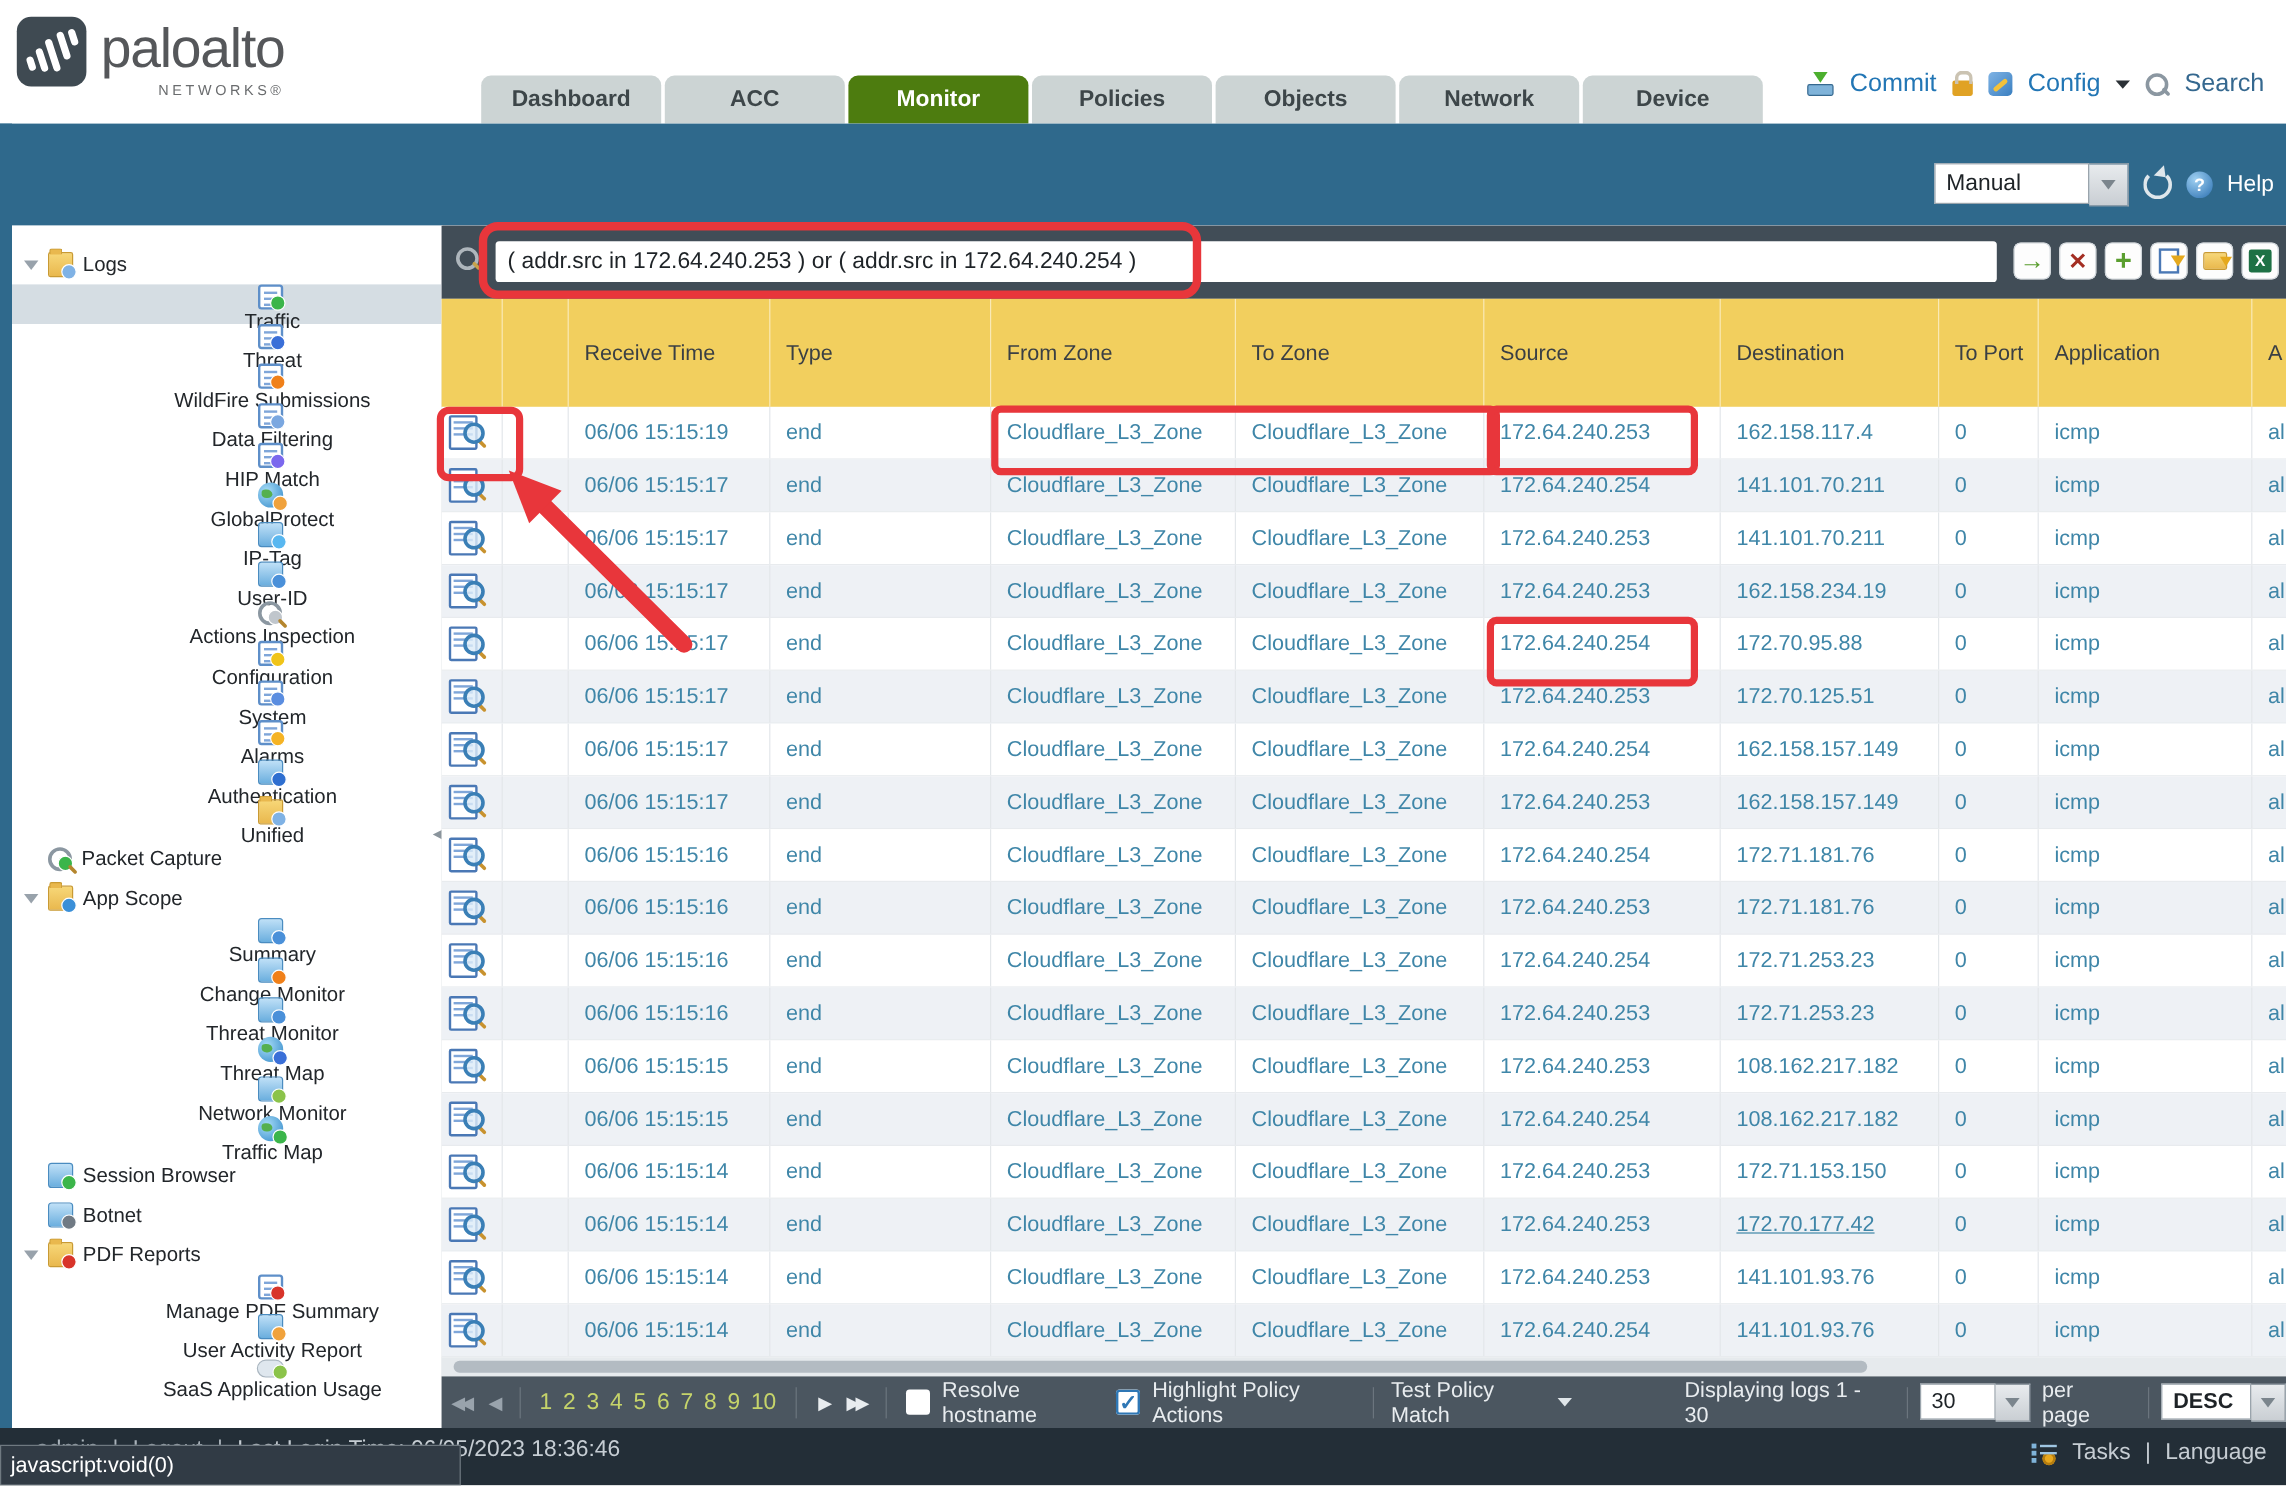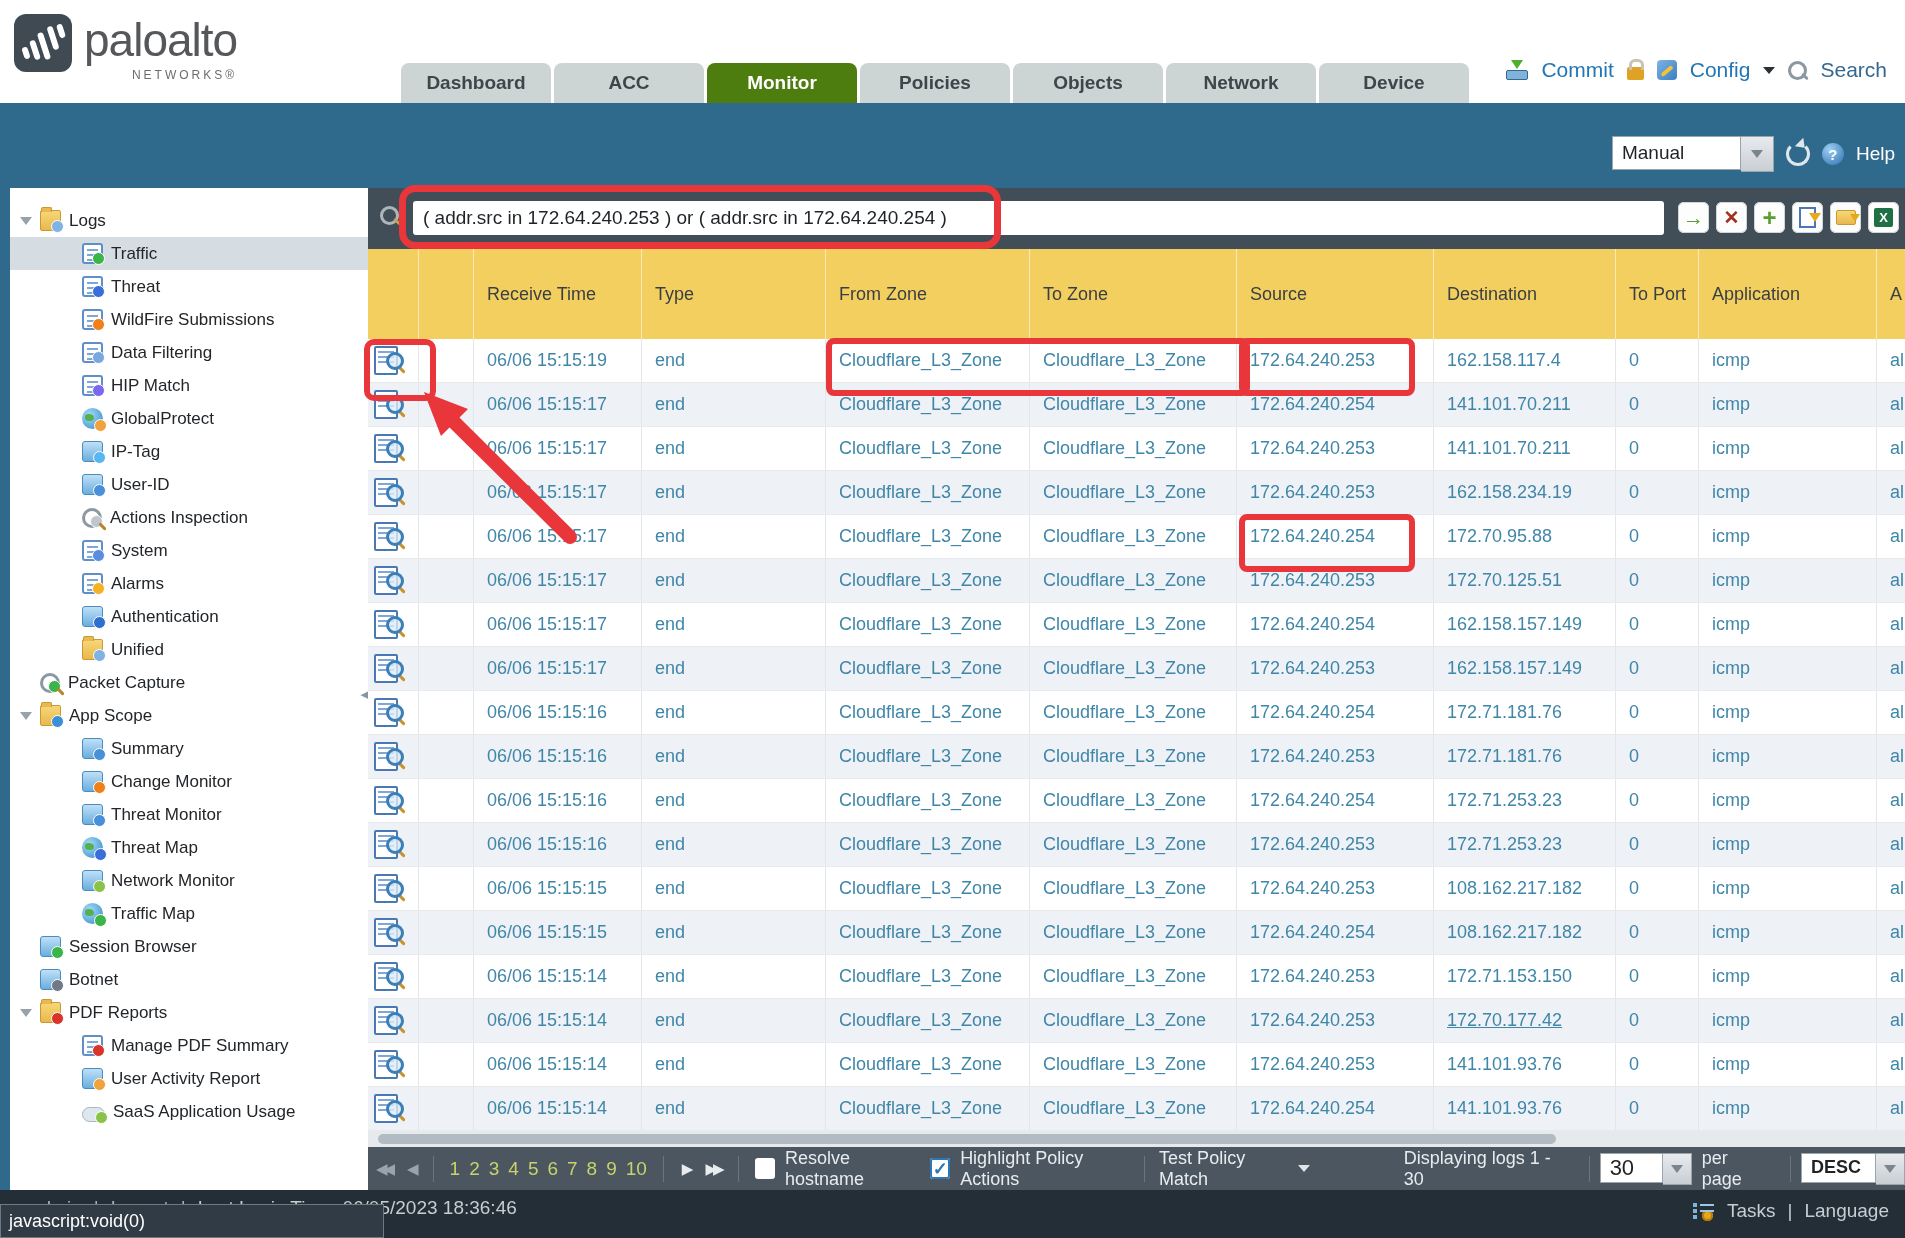--- a/index.html
+++ b/index.html
@@ -49,21 +49,21 @@
            color:#fff;font-size:15px;font-weight:bold;display:flex;align-items:center;justify-content:center;}
   .help-lbl{color:#fff;font-size:19px;}
 
   
   .stripe{position:absolute;left:0;top:103px;width:10px;height:1087px;background:#2f698c;}
   .sidebar{position:absolute;left:10px;top:188px;width:358px;height:1002px;background:#fff;border-right:1px solid #c3cad0;}
   .tree{position:absolute;left:0;top:16px;right:0;}
   .titem{height:33px;display:flex;align-items:center;font-size:17px;color:#22262a;cursor:default;}
   .titem.sel{background:#d5dde3;}
   .titem .slot{width:20px;margin-left:6px;display:flex;justify-content:center;}
-  .titem.lvl1{padding-left:68px;}
+  .titem.lvl1{padding-left:68px;flex-direction:column;}
   .exp{width:0;height:0;border:6px solid transparent;border-top:8px solid #98a2ab;margin-top:6px;}
   .lbl{margin-left:8px;white-space:nowrap;}
   .ib{width:21px;height:21px;position:relative;display:inline-block;flex:0 0 auto;margin-left:4px;}
   .ib .badge{position:absolute;right:-4px;bottom:-3px;width:11px;height:11px;border-radius:50%;border:1px solid #fff;}
   .base-doc{background:#fff;border:2px solid #5e8fc9;border-radius:3px;box-sizing:border-box;}
   .base-doc::before{content:"";position:absolute;left:3px;right:3px;top:4px;height:2px;background:#7fa6d9;box-shadow:0 5px 0 #7fa6d9,0 10px 0 #7fa6d9;}
   .base-folder{background:linear-gradient(#f7d778,#e9b84e);border:1px solid #c99a33;border-radius:2px;box-sizing:border-box;}
   .base-folder::before{content:"";position:absolute;left:0;top:-4px;width:9px;height:4px;background:#e9b84e;border:1px solid #c99a33;border-bottom:none;border-radius:2px 2px 0 0;}
   .base-globe{background:radial-gradient(circle at 35% 35%,#a8ddf7,#2e86c8);border-radius:50%;box-sizing:border-box;}
   .base-globe::after{content:"";position:absolute;left:3px;top:6px;width:9px;height:7px;background:#55b04e;border-radius:40% 60% 50% 50%;}
@@ -115,21 +115,21 @@
            color:#e8ecef;font-size:18px;}
   .pb-arrow{letter-spacing:-4px;margin:0 8px;font-size:15px;}
   .dim{color:#99a3ac;}
   .pdiv{width:1px;height:26px;background:#6b757e;margin:0 10px;}
   .pnums{display:flex;gap:9px;margin:0 6px;color:#c6d46a;font-size:19px;}
   .chk{width:21px;height:21px;background:#fff;border-radius:3px;margin:0 10px 0 6px;display:flex;align-items:center;justify-content:center;}
   .chk.on{box-shadow:inset 0 0 0 2px #2e77b5;color:#2e77b5;font-size:18px;font-weight:bold;}
   .tpm{display:flex;align-items:center;gap:9px;margin:0 4px;}
   .tpm .caret{width:0;height:0;border:6px solid transparent;border-top:7px solid #dfe5e9;margin-top:6px;}
   .disp{margin:0 14px 0 90px;}
-  .pp-sel .val{width:52px;height:28px;font-size:22px;}
+  .pp-sel .val{width:52px;height:28px;font-size:18px;}
   .pp-sel .btn{height:30px;width:28px;}
   .pplbl{margin:0 12px 0 10px;}
   .sort-sel .val{width:64px;height:28px;font-size:18px;font-weight:bold;}
   .sort-sel .btn{height:30px;width:28px;}
 
   
   .statusbar{position:absolute;left:0;top:1190px;width:1905px;height:48px;background:#232e37;color:#aab3bb;font-size:19px;}
   .sb-left{position:absolute;left:30px;top:7px;display:flex;gap:12px;align-items:center;}
   .sb-left .ll{color:#c6cdd3;}
   .sb-right{position:absolute;right:16px;top:10px;display:flex;gap:12px;align-items:center;color:#c6cdd3;}
@@ -261,20 +261,26 @@
           <span class="ib base-shape">
             <span class="badge" style="background: rgb(74, 144, 217);"></span>
           </span>
           <span class="lbl">User-ID</span>
         </div>
         <div class="titem lvl1">
           <span class="ib base-mag">
             <span class="badge" style="background: rgb(192, 198, 204);"></span>
           </span>
           <span class="lbl">Actions Inspection</span>
+        </div>
+        <div class="titem lvl1">
+          <span class="ib base-doc">
+            <span class="badge" style="background: rgb(240, 196, 25);"></span>
+          </span>
+          <span class="lbl">Configuration</span>
         </div>
         <div class="titem lvl1">
           <span class="ib base-doc">
             <span class="badge" style="background: rgb(90, 141, 224);"></span>
           </span>
           <span class="lbl">System</span>
         </div>
         <div class="titem lvl1">
           <span class="ib base-doc">
             <span class="badge" style="background: rgb(245, 179, 36);"></span>

